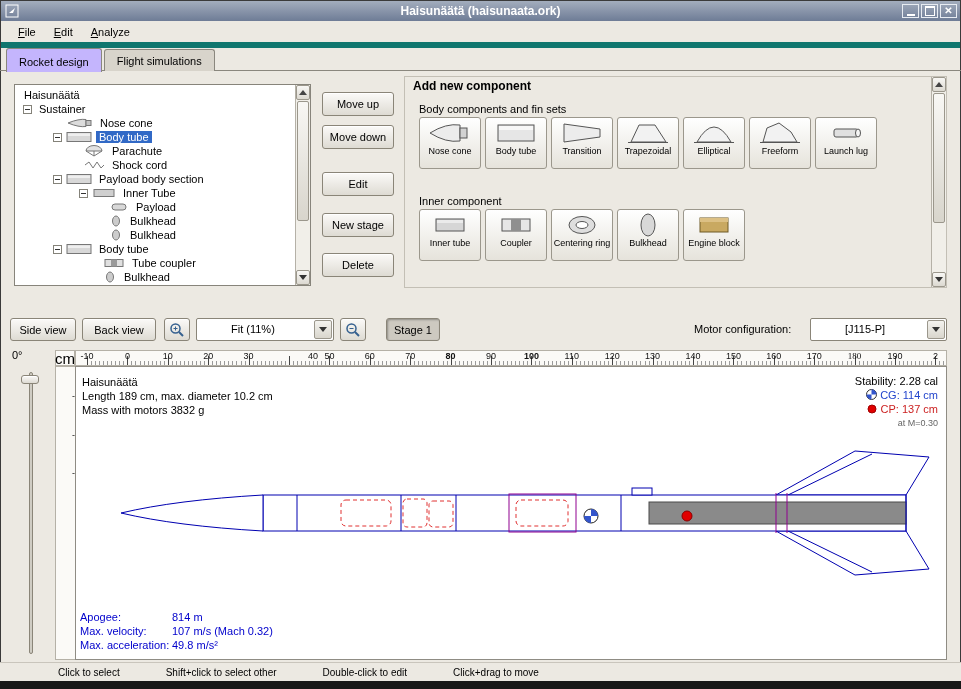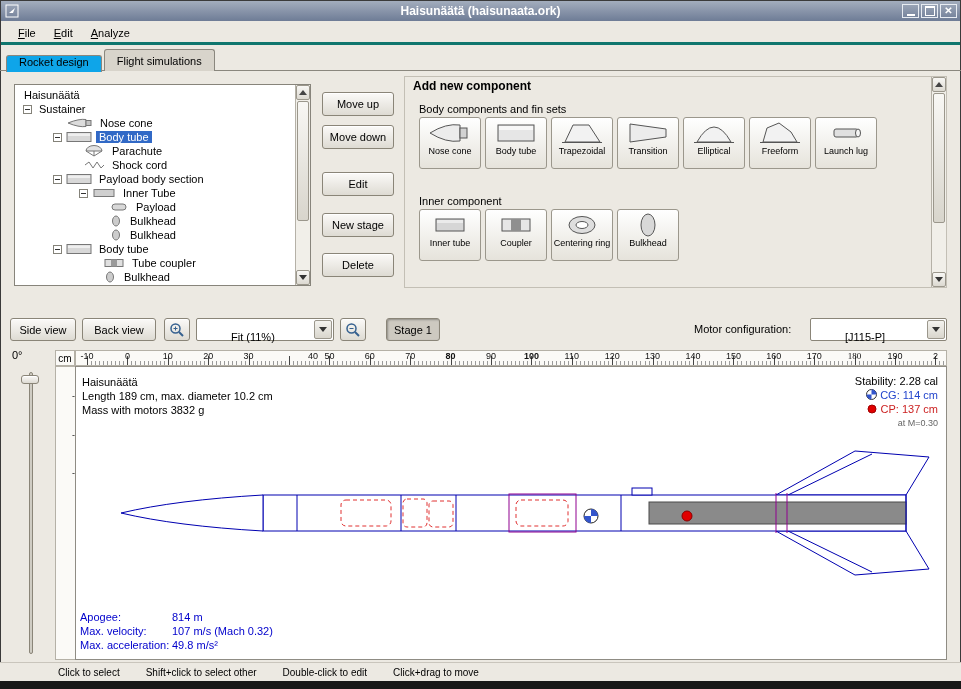--- a/index.html
+++ b/index.html
@@ -15,35 +15,35 @@
     font-weight:bold;font-size:12px;line-height:20px;}
   .app-icon{position:absolute;left:4px;top:3px;width:14px;height:14px;}
   .win-btns{position:absolute;right:3px;top:3px;display:flex;gap:2px;}
   .wbtn{width:17px;height:14px;border:1px solid #e8ecf2;box-sizing:border-box;
     display:flex;align-items:center;justify-content:center;color:#fff;}
   .glyph-min{width:8px;height:7px;border-bottom:2px solid #fff;}
   .glyph-max{width:8px;height:7px;border:1px solid #fff;border-top:2px solid #fff;}
   .glyph-close{font-size:10px;font-weight:bold;line-height:10px;}
   
   .menubar{position:absolute;left:1px;top:21px;right:1px;height:21px;
-    display:flex;align-items:flex-end;padding-left:8px;border-bottom:3px solid #0f766e;}
+    display:flex;align-items:center;padding-left:8px;border-bottom:6px solid #0f766e;}
   .mi{display:inline-block;padding:3px 9px;}
   .mi::first-letter{text-decoration:underline;}
   .tabbar{position:absolute;left:6px;top:46px;height:25px;z-index:3;display:flex;align-items:flex-end;}
   .tab{display:inline-block;padding:5px 12px 4px 12px;border:1px solid #8a877e;border-bottom:none;
     border-radius:3px 3px 0 0;background:#d8d4cb;margin-right:2px;}
-  .tab.active{background:#0ea5e9;padding-top:0;position:relative;top:1px;}
+  .tab.active{background:#c4b5fd;padding-top:7px;position:relative;top:1px;}
   .tabsep{position:absolute;left:0;top:70px;right:0;height:1px;background:#8a877e;z-index:1;}
   
   .btn3d{position:absolute;box-sizing:border-box;border:1px solid #8a8578;border-radius:3px;
     background:linear-gradient(#fbfaf8,#dedbd3);display:flex;align-items:center;justify-content:center;
     box-shadow:inset 0 1px 0 #fff;}
   .btn3d.pressed{background:#cdc9c0;box-shadow:inset 1px 1px 2px rgba(0,0,0,.3);}
   .combo{position:absolute;box-sizing:border-box;background:#fff;border:1px solid #8a8578;border-radius:2px;}
-  .combo .val{position:absolute;left:6px;top:12px;white-space:nowrap;padding-left:28px;}
+  .combo .val{position:absolute;left:6px;top:4px;white-space:nowrap;padding-left:28px;}
   .combo .arrowbox{position:absolute;right:1px;top:1px;bottom:1px;width:16px;border:1px solid #9b978c;
     border-radius:2px;background:linear-gradient(#f4f3ef,#d9d6cd);display:flex;align-items:center;justify-content:center;}
   .tri-down{width:0;height:0;border-left:4px solid transparent;border-right:4px solid transparent;border-top:5px solid #333;}
   .tri-up{width:0;height:0;border-left:4px solid transparent;border-right:4px solid transparent;border-bottom:5px solid #444;}
   
   .tree{position:absolute;left:14px;top:84px;width:297px;height:202px;background:#fff;
     border:1px solid #87847b;box-sizing:border-box;overflow:hidden;padding-top:3px;}
   .trow{height:14px;display:flex;align-items:center;white-space:nowrap;}
   .toggle{flex:0 0 auto;width:9px;height:9px;border:1px solid #848279;background:#fff;box-sizing:border-box;margin-right:4px;}
   .toggle::after{content:"";display:block;margin:3px 1px;height:1px;background:#333;}
@@ -77,36 +77,36 @@
   .hlabel{position:absolute;top:0px;transform:translateX(-50%);font-size:9px;color:#111;}
   .hlabel.bold{font-weight:bold;}
   .vruler{position:absolute;left:55px;top:366px;width:36px;height:294px;background-color:#fbfaf7;
     border:1px solid #b5b1a7;box-sizing:border-box;
     background-image:
       repeating-linear-gradient(to bottom,#444 0 1px,transparent 1px 38.6px),
       repeating-linear-gradient(to bottom,#9a9a9a 0 1px,transparent 1px 3.86px);
     background-size:8px 100%,4px 100%;background-position:right 29px,right 29px;background-repeat:no-repeat;text-align:center;}
   .vlabel{position:absolute;right:5px;transform:translateY(-50%);font-size:9px;color:#111;}
   .ruler-corner{position:absolute;left:55px;top:350px;width:20px;height:16px;border:1px solid #b5b1a7;
-    box-sizing:border-box;background:#fbfaf7;font-size:10px;display:flex;align-items:center;justify-content:center;}
+    box-sizing:border-box;background:#fbfaf7;font-size:15px;display:flex;align-items:center;justify-content:center;}
   .canvas{position:absolute;left:75px;top:366px;width:872px;height:294px;background:#fff;
     border:1px solid #8f8c84;box-sizing:border-box;}
   .rocket-svg{position:absolute;left:0;top:0;}
   .info-block{position:absolute;left:6px;top:8px;line-height:14px;}
   .stab-block{position:absolute;right:8px;top:7px;line-height:14px;text-align:right;}
   .stab-cg{color:#2244cc;}
   .stab-cp{color:#cc2222;}
   .stab-mach{font-size:9px;color:#666;}
   .stats-block{position:absolute;left:4px;top:243px;line-height:14px;color:#0000cc;}
   .stats-block .lbl{display:inline-block;width:92px;}
   .slider-groove{position:absolute;left:29px;top:372px;width:4px;height:282px;background:#cfccc3;
     border:1px solid #8a8578;box-sizing:border-box;border-radius:2px;}
   .slider-handle{position:absolute;left:21px;top:375px;width:18px;height:9px;}
   .hintbar{position:absolute;left:0;top:662px;width:961px;height:19px;border-top:1px solid #c9c5bc;
-    display:flex;align-items:center;padding-left:58px;box-sizing:border-box;background:#ece9e2;}
+    display:flex;align-items:center;padding-left:58px;box-sizing:border-box;background:#ece9e2;gap:20px;}
   .hint{font-size:10px;margin-right:26px;white-space:nowrap;}
   .bottom-edge{position:absolute;left:0;top:681px;width:961px;height:8px;background:#181818;}
   svg{display:block;}
 </style>
 </head>
 <body>
 
 <div class="window">
 
   <div class="titlebar">
@@ -301,37 +301,37 @@
             <svg width="44" height="26">
               <rect x="4" y="5" width="36" height="16" fill="#e6e6e6" stroke="#555"></rect>
               <rect x="5" y="6" width="34" height="4" fill="#f7f7f7"></rect>
             </svg>
           </span>
         <span class="comp-label">Body tube</span>
       </div>
       <div class="comp-btn">
         <span class="comp-icon">
             <svg width="44" height="26">
+              <path d="M4 4 L40 9 L40 17 L4 22 Z" fill="#ececec" stroke="#555"></path>
+            </svg>
+          </span>
+        <span class="comp-label">Transition</span>
+      </div>
+      <div class="comp-btn">
+        <span class="comp-icon">
+            <svg width="44" height="26">
               <path d="M5 22 L13 5 L29 5 L40 22 Z" fill="#f2f2f2" stroke="#555"></path>
               <line x1="2" y1="22.5" x2="42" y2="22.5" stroke="#555"></line>
             </svg>
           </span>
         <span class="comp-label">Trapezoidal</span>
       </div>
       <div class="comp-btn">
         <span class="comp-icon">
             <svg width="44" height="26">
-              <path d="M4 4 L40 9 L40 17 L4 22 Z" fill="#ececec" stroke="#555"></path>
-            </svg>
-          </span>
-        <span class="comp-label">Transition</span>
-      </div>
-      <div class="comp-btn">
-        <span class="comp-icon">
-            <svg width="44" height="26">
               <path d="M5 22 Q22 -8 39 22 Z" fill="#f2f2f2" stroke="#555"></path>
               <line x1="2" y1="22.5" x2="42" y2="22.5" stroke="#555"></line>
             </svg>
           </span>
         <span class="comp-label">Elliptical</span>
       </div>
       <div class="comp-btn">
         <span class="comp-icon">
             <svg width="44" height="26">
               <path d="M5 22 L9 8 L21 3 L33 12 L39 22 Z" fill="#f2f2f2" stroke="#555"></path>
@@ -379,20 +379,29 @@
           </span>
         <span class="comp-label">Centering ring</span>
       </div>
       <div class="comp-btn">
         <span class="comp-icon">
             <svg width="44" height="26">
               <ellipse cx="22" cy="13" rx="7" ry="11" fill="#d8d8d8" stroke="#555"></ellipse>
             </svg>
           </span>
         <span class="comp-label">Bulkhead</span>
+      </div>
+      <div class="comp-btn">
+        <span class="comp-icon">
+            <svg width="44" height="26">
+              <rect x="8" y="6" width="28" height="14" fill="#c9a961" stroke="#6e5a26"></rect>
+              <rect x="8" y="6" width="28" height="4" fill="#dcc084"></rect>
+            </svg>
+          </span>
+        <span class="comp-label">Engine block</span>
       </div>
     </div>
     <div class="sb" style="right:0;top:0;bottom:0;">
       <span class="sb-btn" style="top:0;">
           <span class="tri-up"></span>
         </span>
       <span class="sb-thumb" style="top:16px;height:130px;"></span>
       <span class="sb-btn" style="bottom:0;">
           <span class="tri-down"></span>
         </span>

